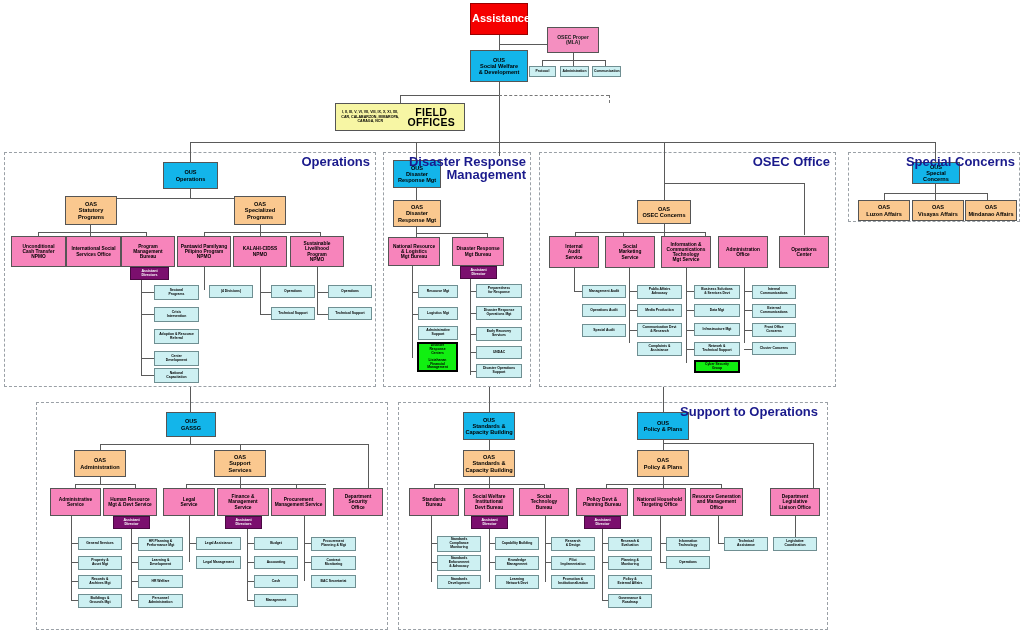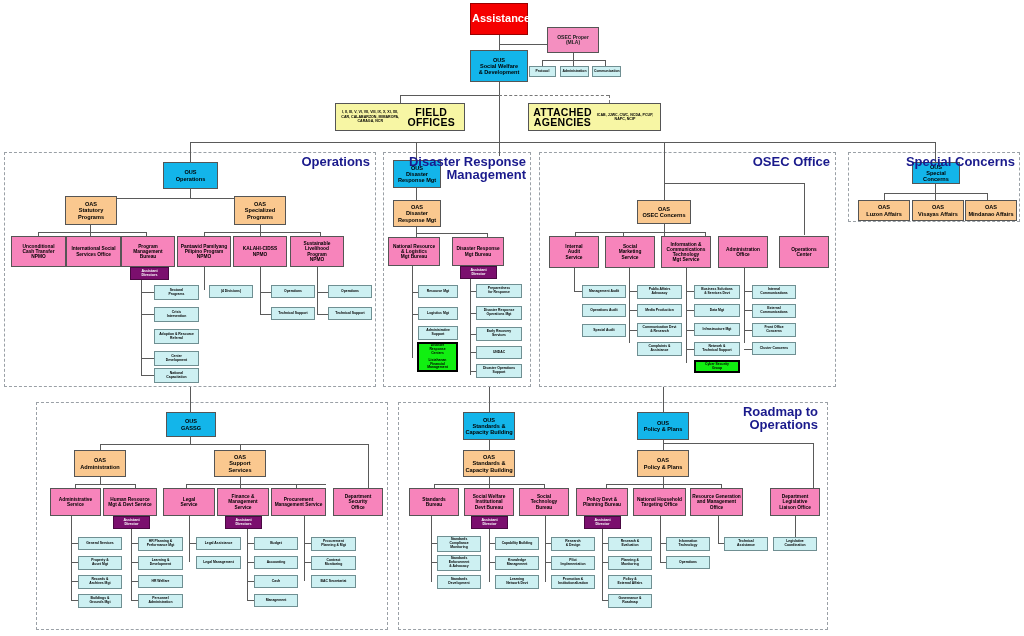--- a/index.html
+++ b/index.html
@@ -84,43 +84,37 @@
     <span class="ml">OUS<br>Social Welfare<br>&amp; Development</span>
   </div>
 
   <div class="node n-yellow" style="left:335px;top:103px;width:130px;height:28px;">
     <div class="yel-inner">
       <div class="yel-codes">I, II, III, V, VI, VII, VIII, IX, X, XI, XII, CAR, CALABARZON, MIMAROPA, CARAGA, NCR</div>
       <div class="yel-title ml">FIELD OFFICES</div>
     </div>
   </div>
 
-  <div class="node n-yellow" style="left:528px;top:103px;width:133px;height:28px;">
-    <div class="yel-inner">
-      <div class="yel-title ml">ATTACHED AGENCIES</div>
-      <div class="yel-codes">ICAB, JJWC, CWC, NCDA, PCUP, NAPC, NCIP</div>
-    </div>
-  </div>
 
   <div class="group" style="left:4px;top:152px;width:372px;height:235px;"></div>
   <div class="grouptitle" style="left:180px;top:155px;width:190px;">Operations</div>
 
   <div class="group" style="left:383px;top:152px;width:148px;height:235px;"></div>
   <div class="grouptitle" style="left:388px;top:155px;width:138px;white-space:pre-line;">Disaster Response Management</div>
 
   <div class="group" style="left:539px;top:152px;width:297px;height:235px;"></div>
   <div class="grouptitle" style="left:700px;top:155px;width:130px;white-space:pre-line;">OSEC Office</div>
 
   <div class="group" style="left:848px;top:152px;width:172px;height:70px;"></div>
   <div class="grouptitle" style="left:900px;top:155px;width:115px;white-space:pre-line;">Special Concerns</div>
 
   <div class="group" style="left:36px;top:402px;width:352px;height:228px;"></div>
 
   <div class="group" style="left:398px;top:402px;width:430px;height:228px;"></div>
-  <div class="grouptitle" style="left:680px;top:405px;width:138px;white-space:pre-line;">Roadmap to Operations</div>
+  <div class="grouptitle" style="left:680px;top:405px;width:138px;white-space:pre-line;">Support to Operations</div>
 
   <div class="ln lnv" style="left:499px;top:131px;height:25px;"></div>
   <div class="ln lnh" style="left:190px;top:142px;width:745px;"></div>
   <div class="ln lnv" style="left:190px;top:142px;height:20px;"></div>
   <div class="ln lnv" style="left:416px;top:142px;height:18px;"></div>
   <div class="ln lnv" style="left:664px;top:142px;height:58px;"></div>
   <div class="ln lnv" style="left:935px;top:142px;height:20px;"></div>
   <div class="ln lnv" style="left:190px;top:387px;height:25px;"></div>
   <div class="ln lnv" style="left:489px;top:387px;height:25px;"></div>
   <div class="ln lnv" style="left:663px;top:387px;height:25px;"></div>

